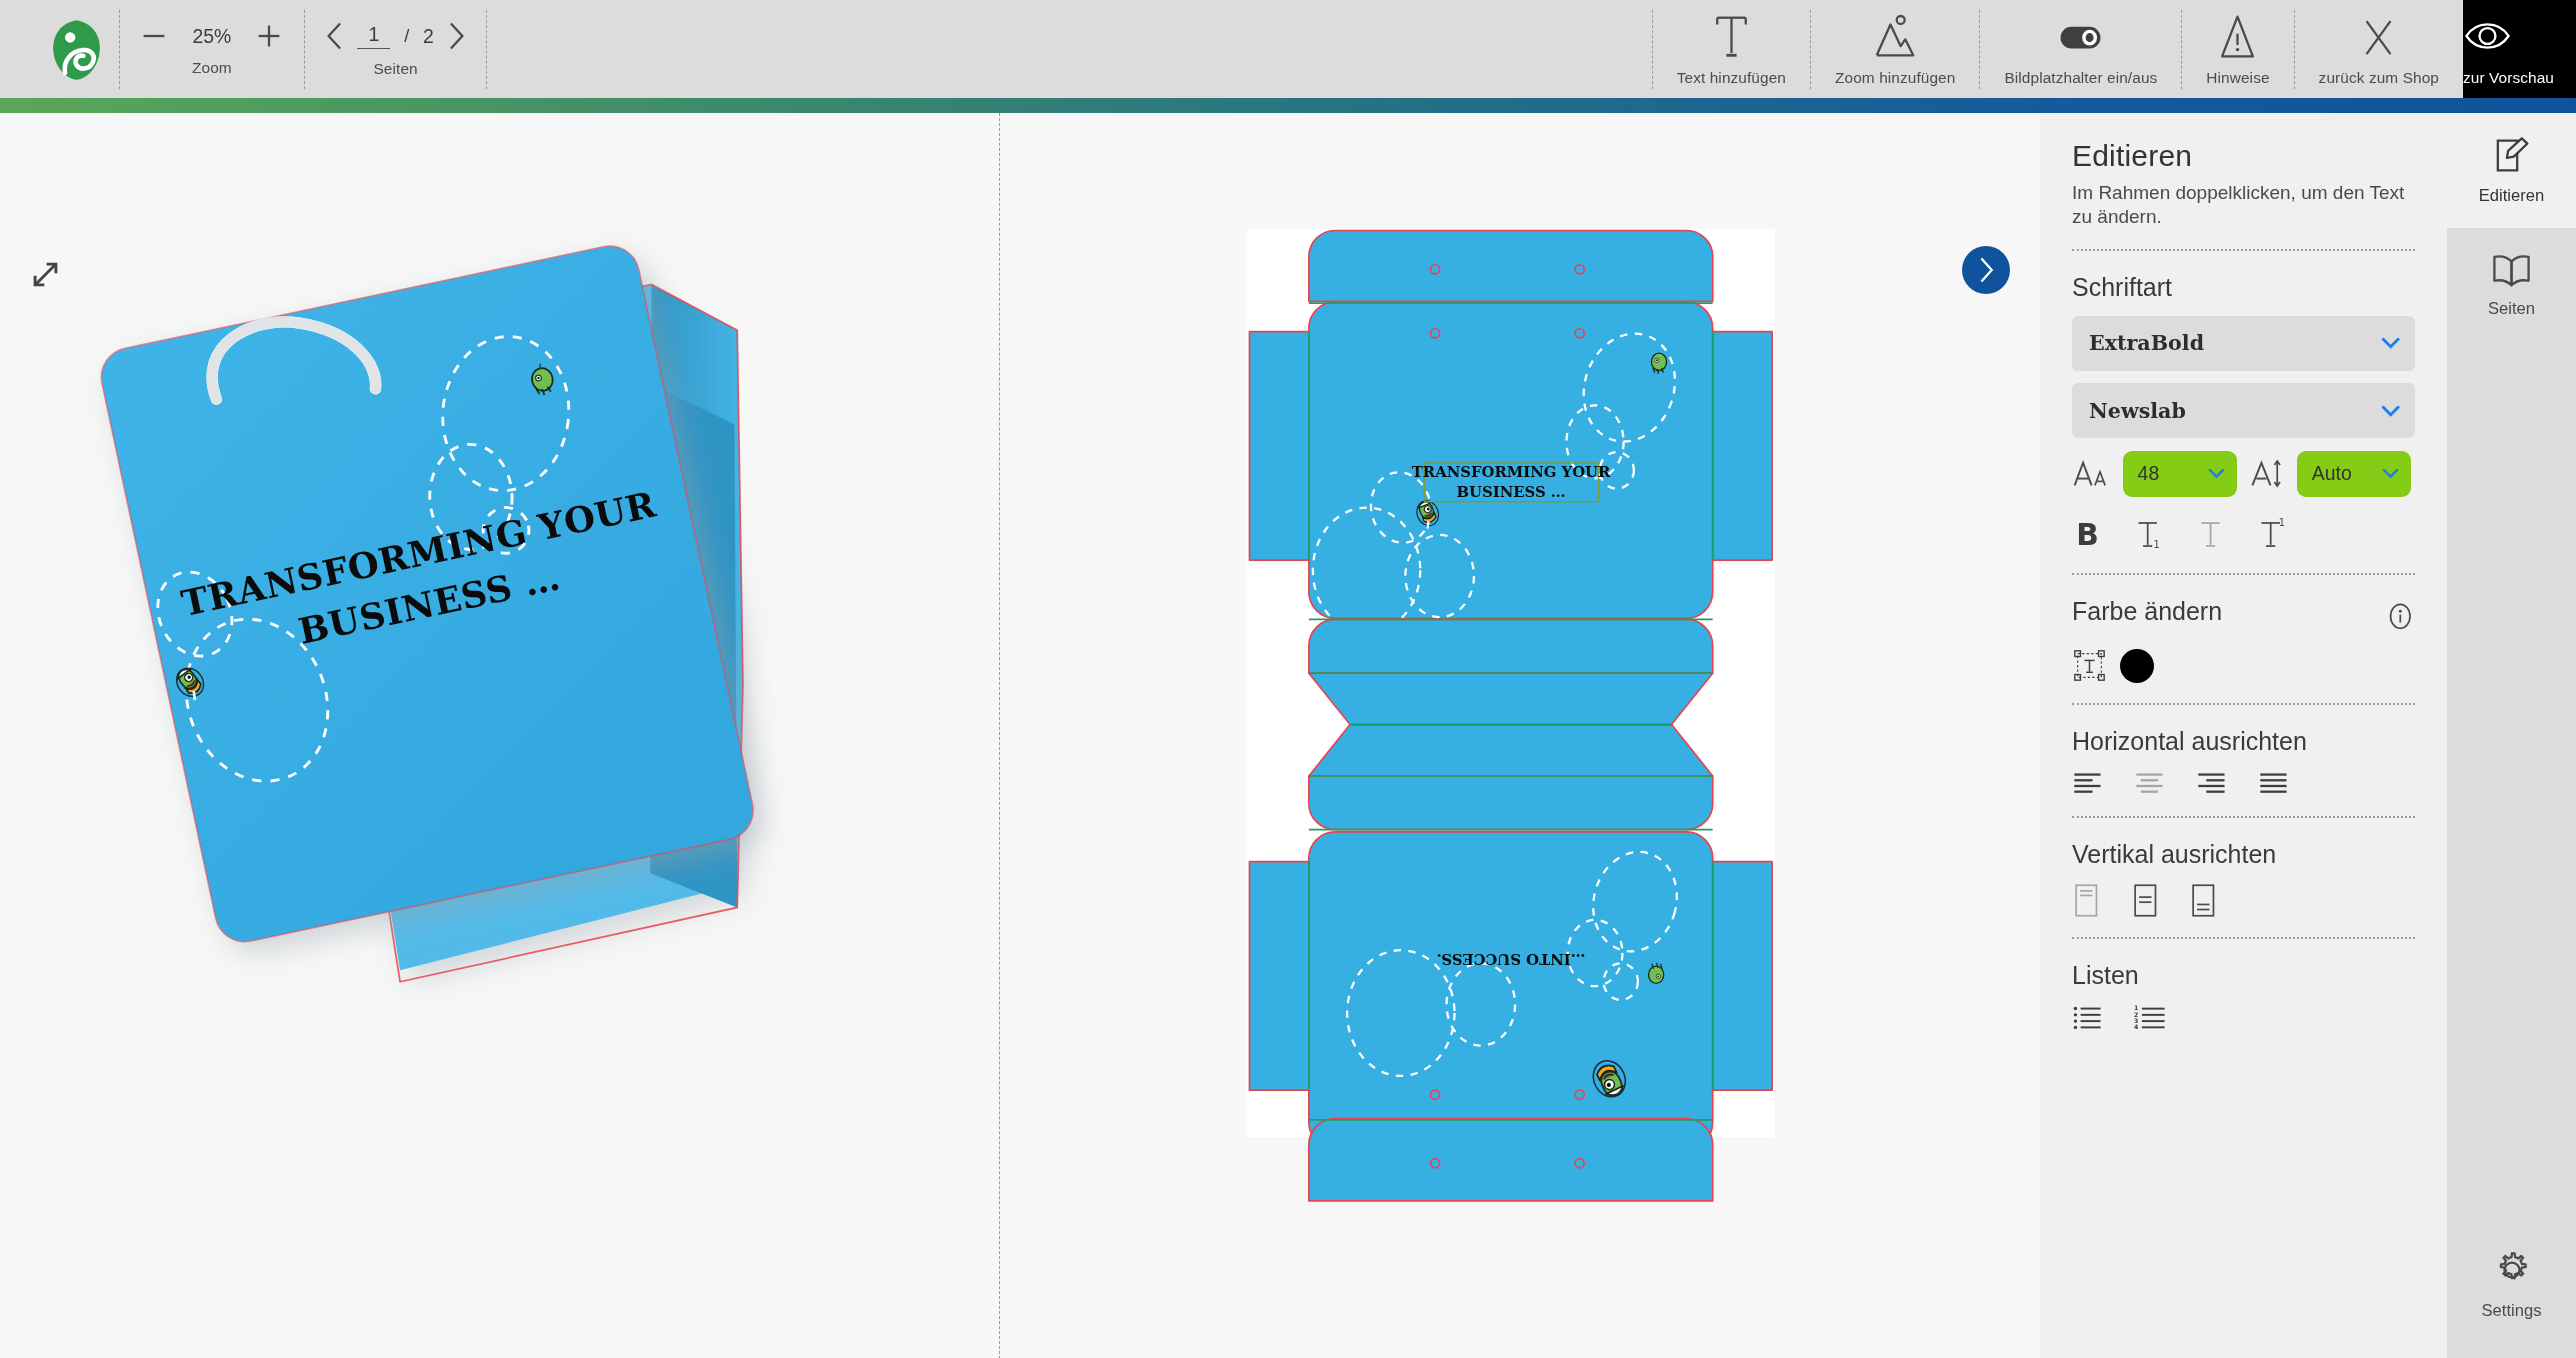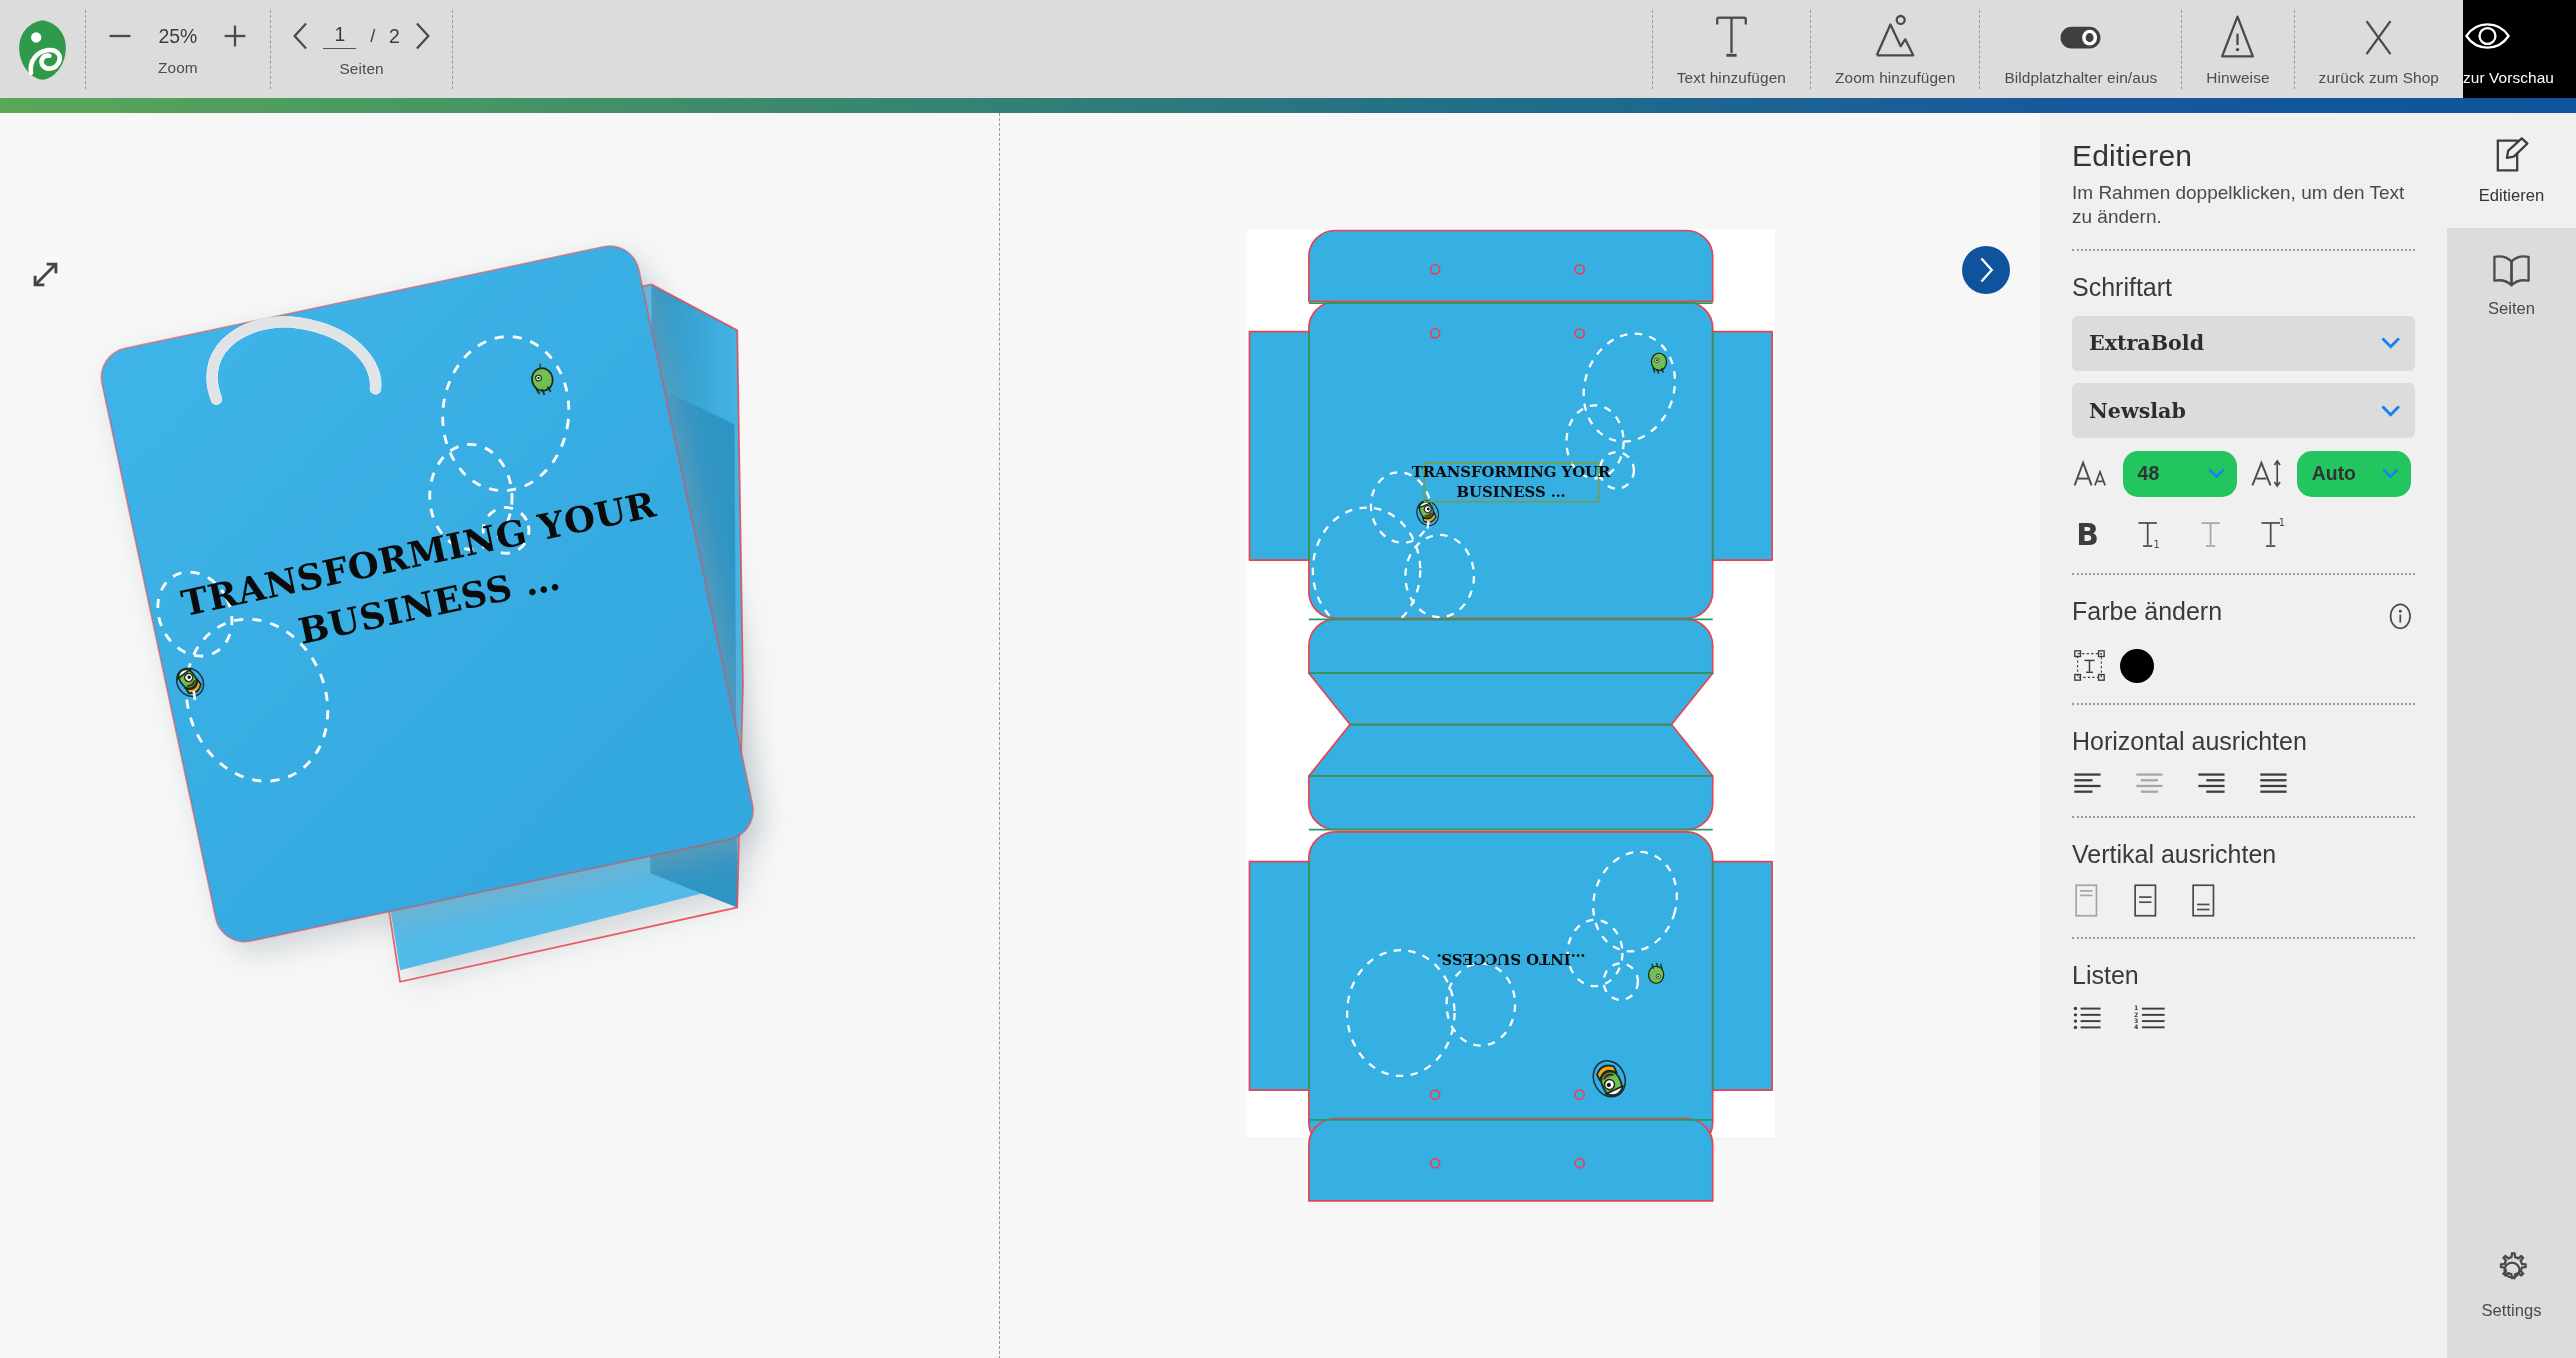--- a/index.html
+++ b/index.html
@@ -9,21 +9,21 @@
     background: #f7f7f7;
     overflow: hidden;
   }
   #app { position: relative; width: 2576px; height: 1359px; }
 
   
   .header {
     position: absolute; top: 0; left: 0;
     width: 2576px; height: 98px;
     background: #dcdcdc;
-    display: flex; align-items: stretch;
+    display: flex; align-items: stretch; padding-left: 34px;
   }
   .logo-cell {
     width: 85px; display: flex; align-items: center; justify-content: center;
   }
   .vsep {
     width: 0; border-left: 1.7px dashed #8e8e8e;
     margin: 10.3px 0 9.1px 0; opacity: .85;
   }
   .tool-group {
     display: flex; flex-direction: column; align-items: center; justify-content: center;
@@ -101,23 +101,23 @@
   .select-box {
     background:#dcdcdc; border-radius:5.7px; height:55px;
     display:flex; align-items:center; justify-content:space-between;
     padding: 0 15px 0 17px; margin-bottom:12.6px; cursor:pointer;
   }
   .select-box .val { font-family:"DejaVu Serif", serif; font-weight:700; font-size:20.6px; color:#2d2d2d;}
   .chev { color:#1d7ef0; font-size:17px; line-height:1; font-weight:bold;}
 
   .size-row { display:flex; align-items:center; gap:12.6px; margin-top:9.1px;}
   .mini-select {
-    background:#22c55e; border-radius:15px; height:46px; width:114px;
+    background:#84cc16; border-radius:9px; height:46px; width:114px;
     display:flex; align-items:center; justify-content:space-between;
-    padding:0 11.4px 0 15px; cursor:pointer;font-weight:bold;
+    padding:0 11.4px 0 15px; cursor:pointer;
   }
   .mini-select .val { font-size:19.4px; color:#333;}
   .style-row { display:flex; align-items:center; gap:33px; margin-top:19.4px; padding-left:2.3px;}
   .align-row { display:flex; align-items:center; gap:30px; margin-top:3.4px; }
   .color-row { display:flex; align-items:center; gap:12.6px; margin-top:9.1px;}
   .swatch { width:34px; height:34px; border-radius:50%; background:#000; cursor:pointer;}
   .sec-head { display:flex; align-items:center; justify-content:space-between;}
 
   
   .rail {

